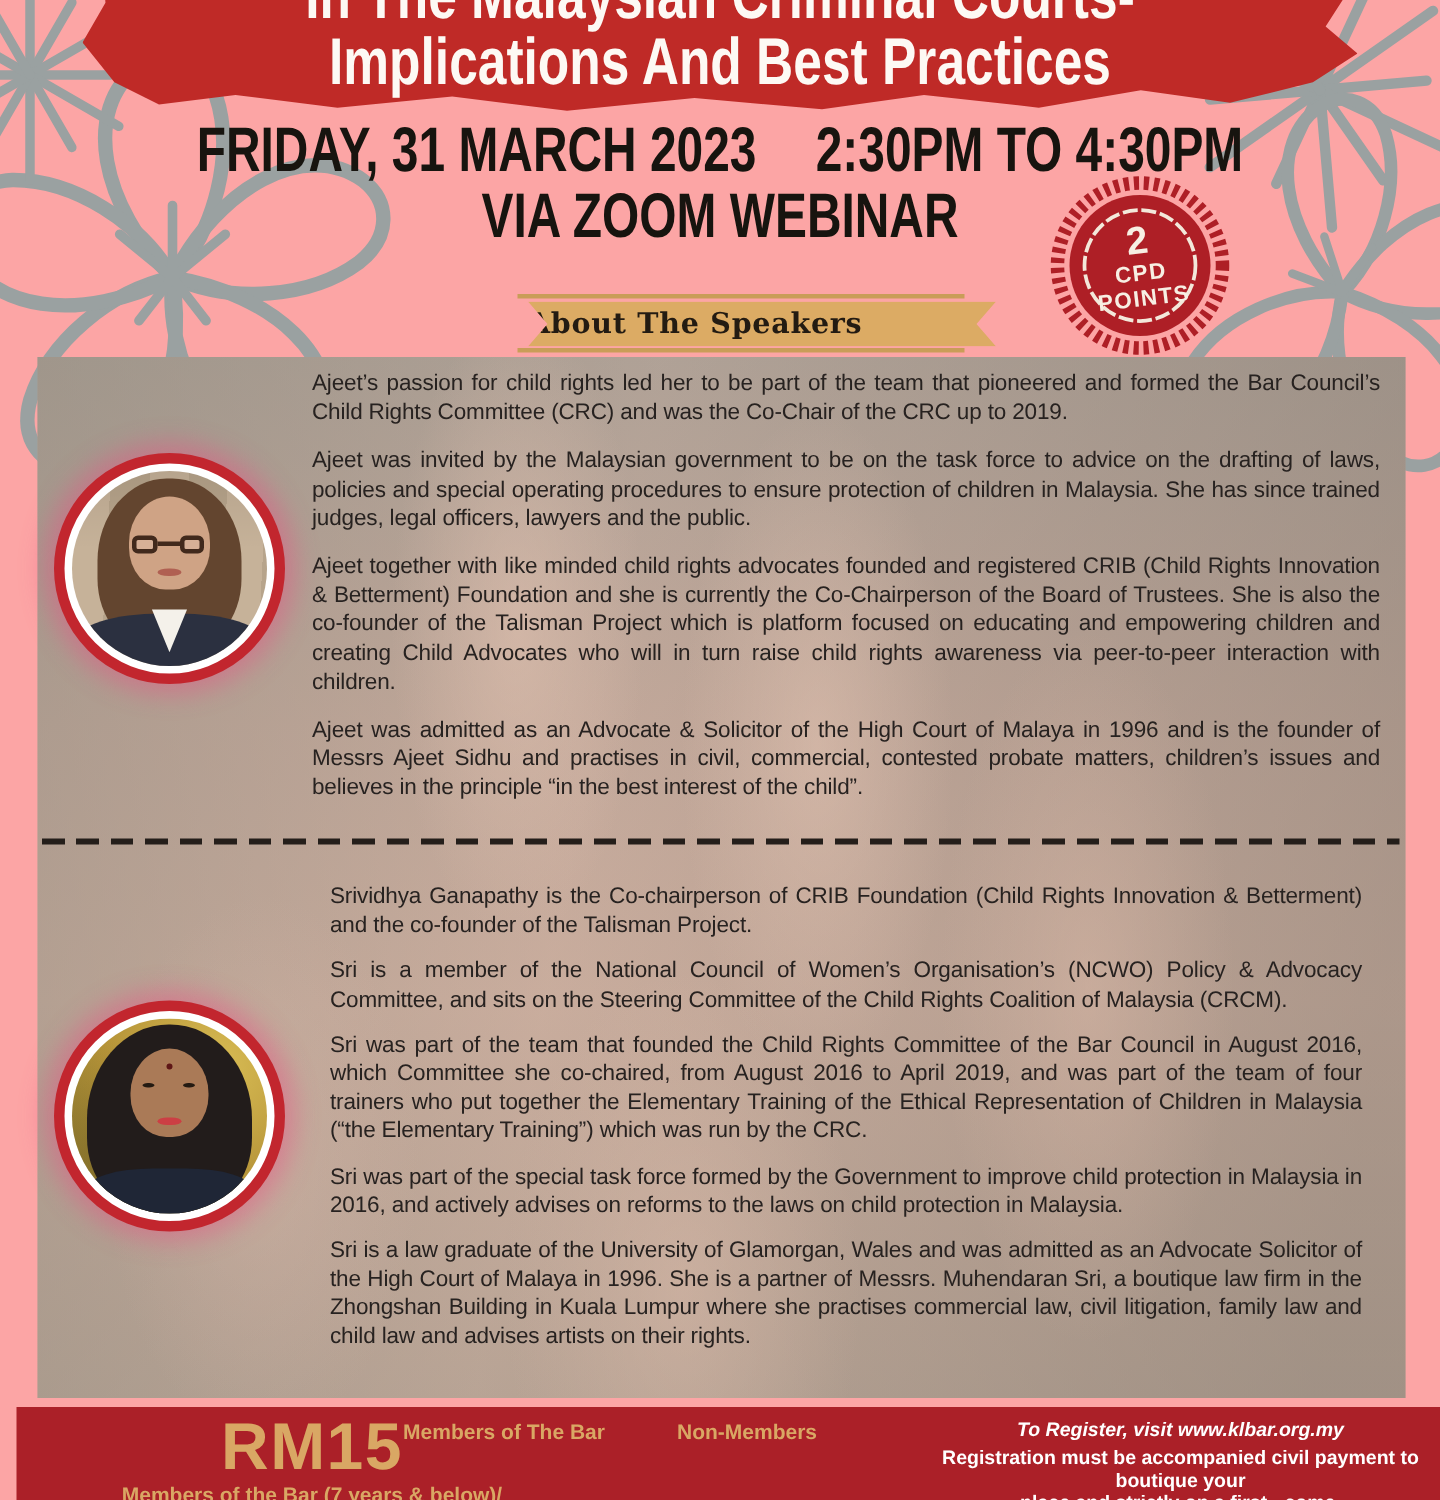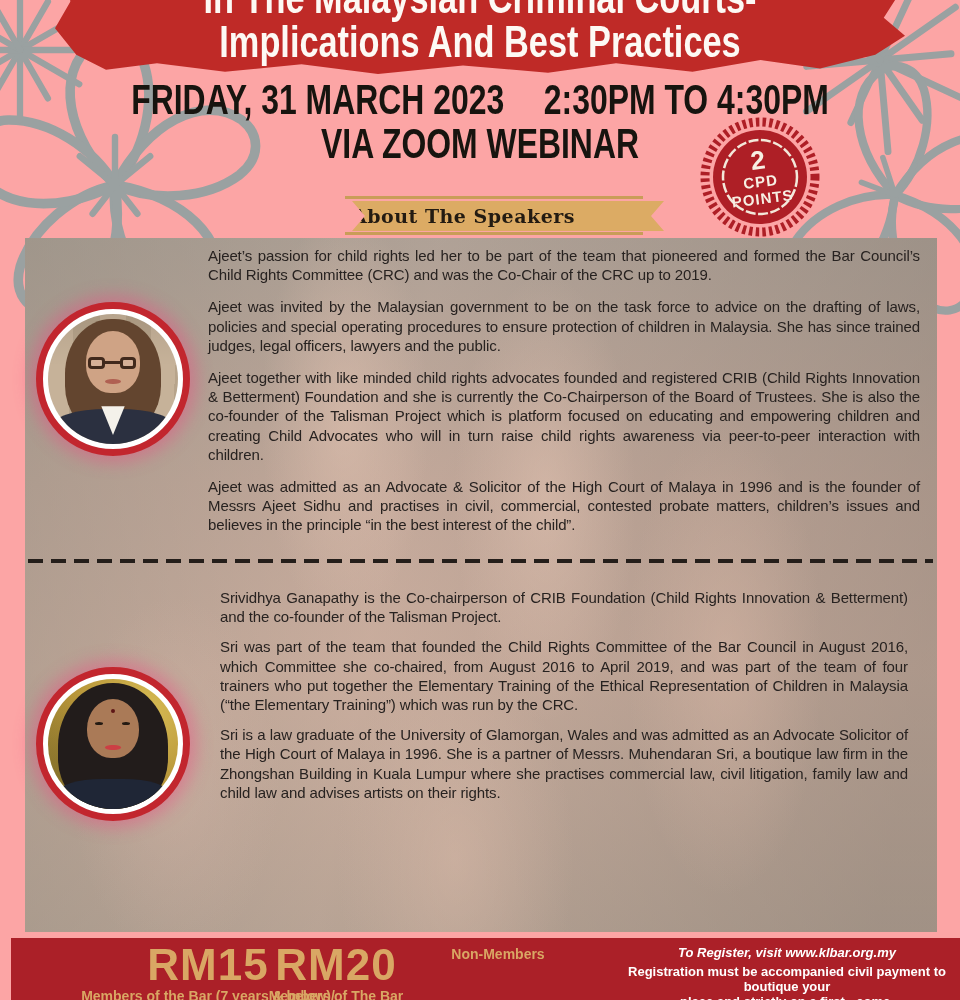--- a/index.html
+++ b/index.html
@@ -291,31 +291,32 @@
       <div class="part p2-eye l"></div>
       <div class="part p2-eye r"></div>
       <div class="part p2-bindi"></div>
       <div class="part p2-lips"></div>
       <div class="part p2-body"></div>
     </div>
   </div>
 
   <div class="bio s2">
     <p>Srividhya Ganapathy is the Co-chairperson of CRIB Foundation (Child Rights Innovation &amp; Betterment) and the co-founder of the Talisman Project.</p>
+    <p>Sri is a member of the National Council of Women’s Organisation’s (NCWO) Policy &amp; Advocacy Committee, and sits on the Steering Committee of the Child Rights Coalition of Malaysia (CRCM).</p>
     <p>Sri was part of the team that founded the Child Rights Committee of the Bar Council in August 2016, which Committee she co-chaired, from August 2016 to April 2019, and was part of the team of four trainers who put together the Elementary Training of the Ethical Representation of Children in Malaysia (“the Elementary Training”) which was run by the CRC.</p>
+    <p>Sri was part of the special task force formed by the Government to improve child protection in Malaysia in 2016, and actively advises on reforms to the laws on child protection in Malaysia.</p>
     <p>Sri is a law graduate of the University of Glamorgan, Wales and was admitted as an Advocate Solicitor of the High Court of Malaya in 1996. She is a partner of Messrs. Muhendaran Sri, a boutique law firm in the Zhongshan Building in Kuala Lumpur where she practises commercial law, civil litigation, family law and child law and advises artists on their rights.</p>
   </div>
 
   <div class="footer">
     <div class="price-col col-1">
       <div class="price-amount">RM15</div>
       <div class="price-label">Members of the Bar (7 years &amp; below)/</div>
     </div>
     <div class="price-col col-2">
-      <div class="price-amount">RM20</div>
       <div class="price-label">Members of The Bar</div>
     </div>
     <div class="price-col col-3">
       <div class="price-label">Non-Members</div>
     </div>
     <div class="register-col">
       <div class="register-title">To Register, visit www.klbar.org.my</div>
       <div class="register-note">Registration must be accompanied civil payment to</div>
       <div class="register-note">boutique your</div>
       <div class="register-note">place and strictly on a first - come.</div>

